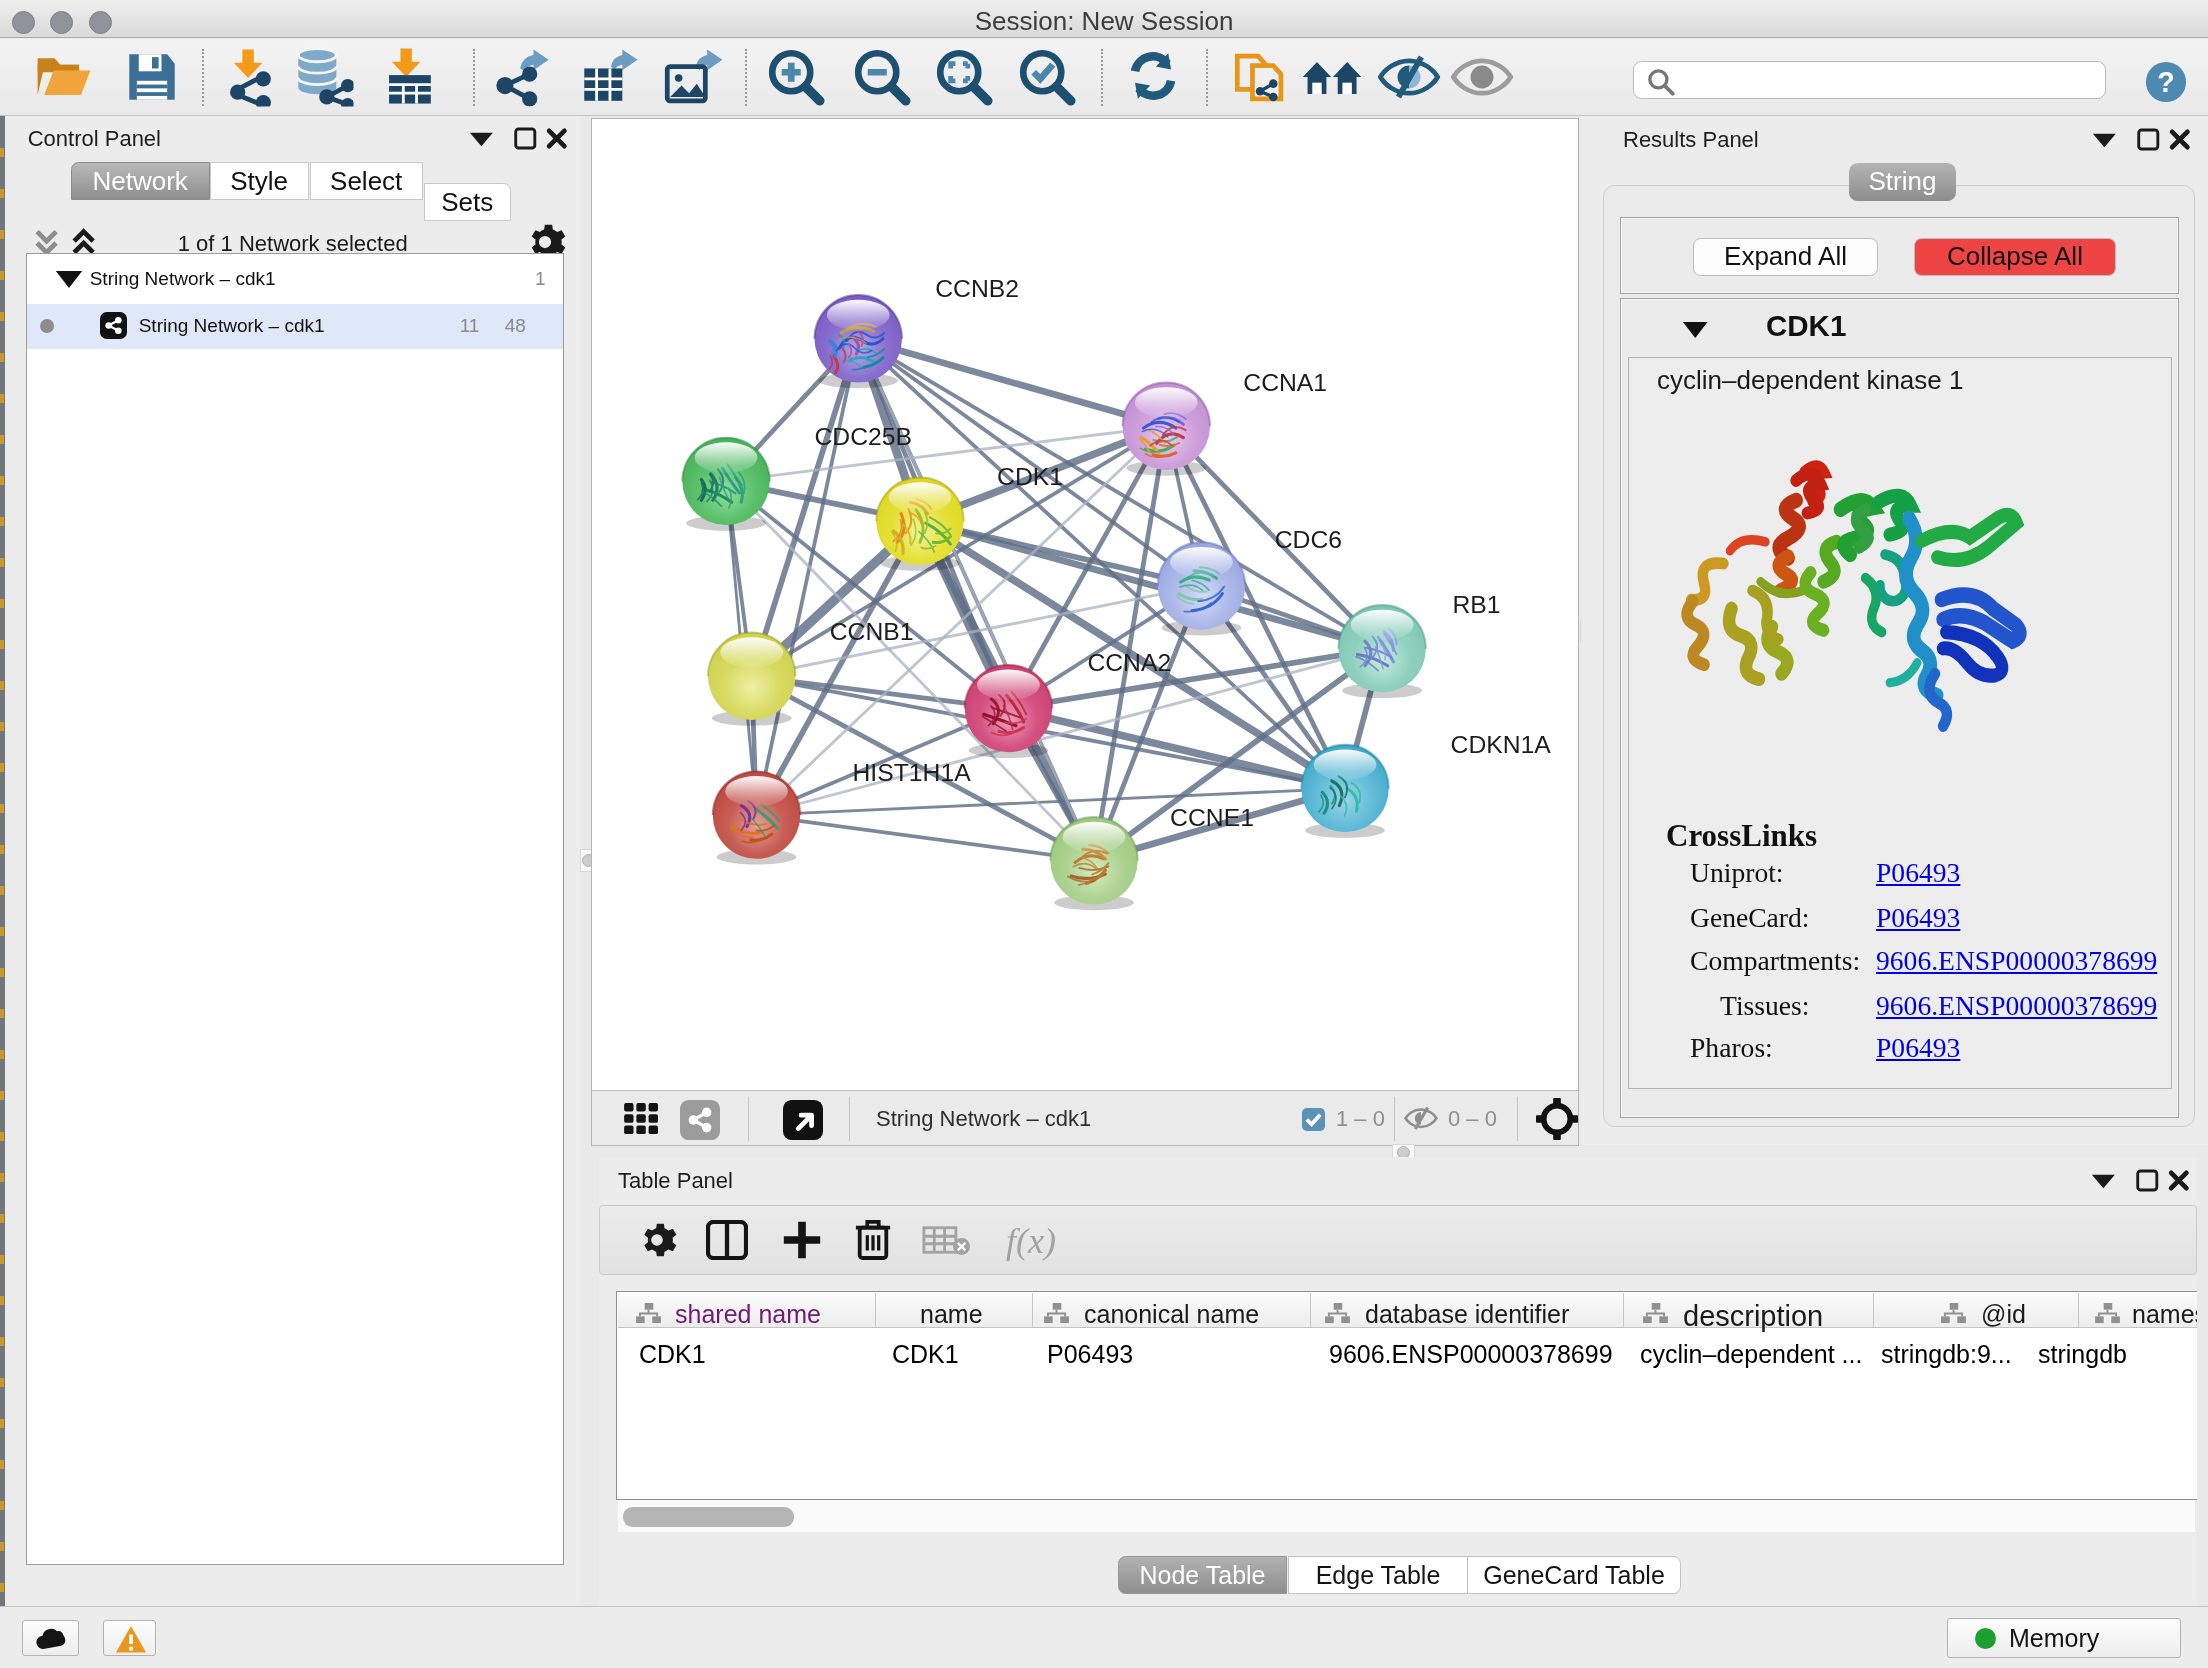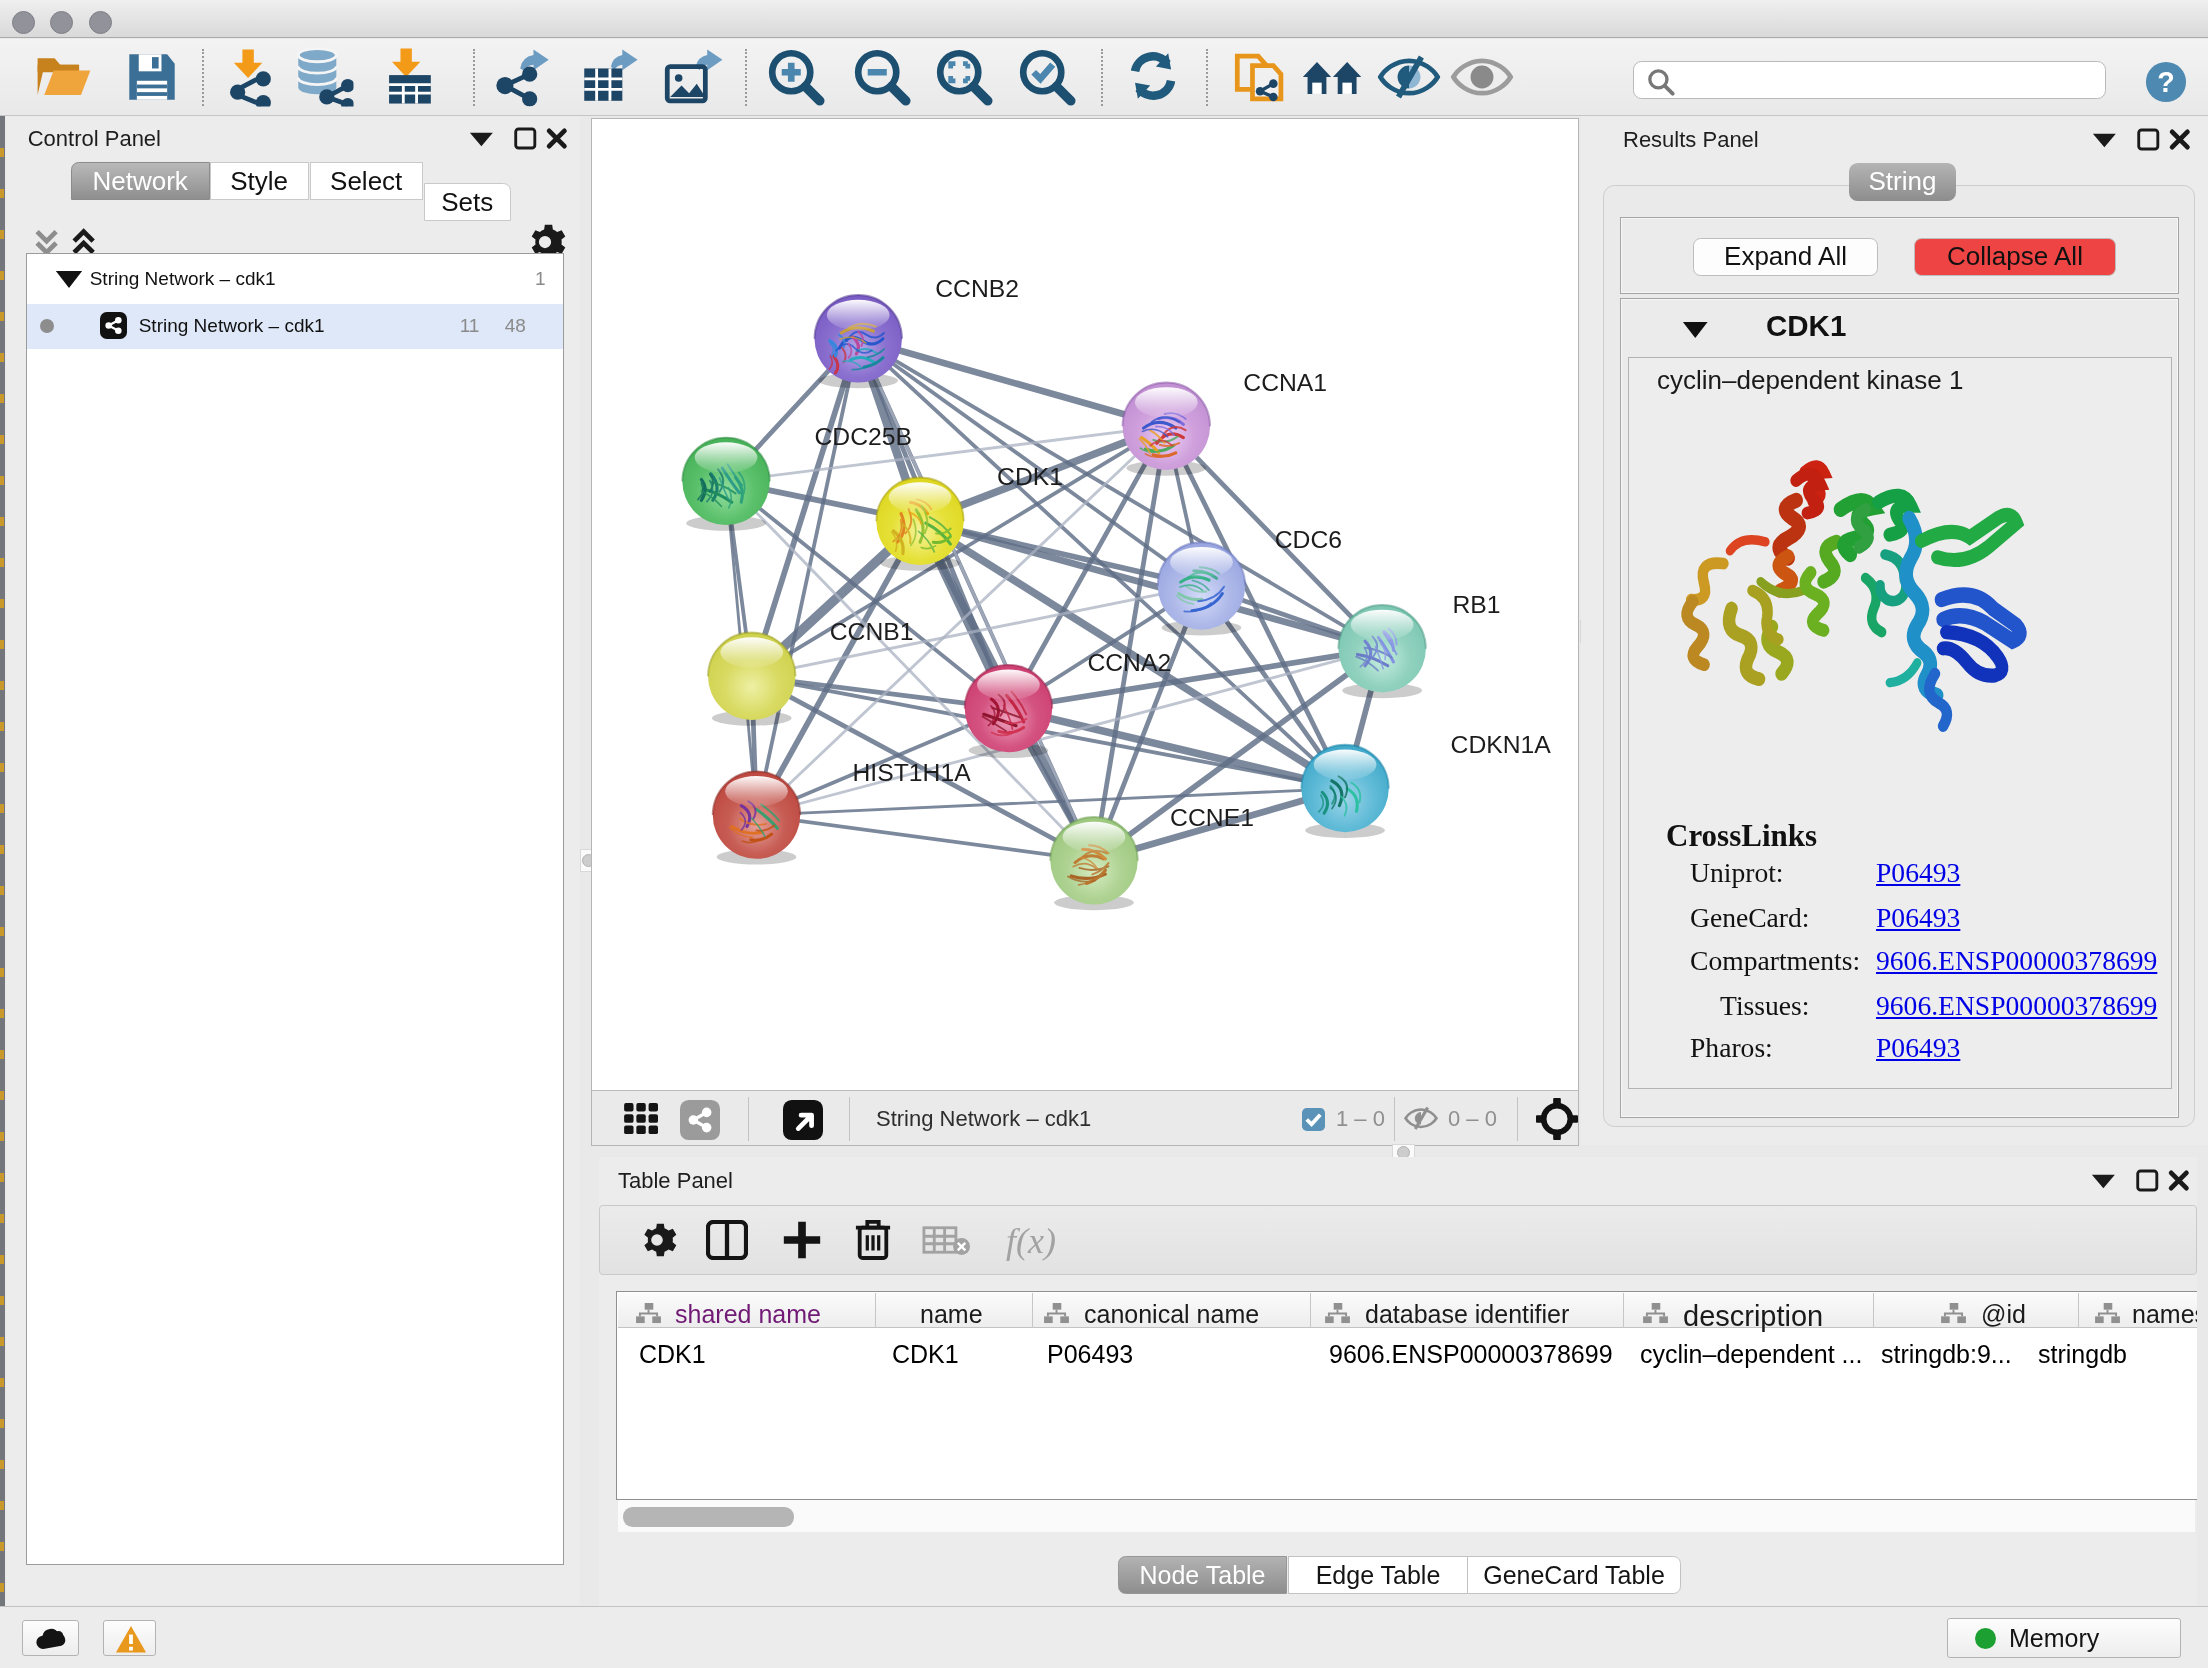--- a/index.html
+++ b/index.html
@@ -57,20 +57,21 @@
 </head>
 <body>
 
 <div class="abs" style="left:0;top:116px;width:4.8px;height:1552px;background:#73777c;"></div>
 <div class="abs" style="left:0;top:116px;width:3.8px;height:1552px;background:repeating-linear-gradient(#73777c 0 32px, #c9992c 32px 41px);"></div>
 
 <div id="titlebar">
   <div class="tl" style="left:12.4px;"></div>
   <div class="tl" style="left:50px;"></div>
   <div class="tl" style="left:89px;"></div>
+  <div class="title">Session: New Session</div>
 </div>
 
 <div id="toolbar">
   <div class="tbsep" style="left:202px;"></div>
   <div class="tbsep" style="left:473px;"></div>
   <div class="tbsep" style="left:745px;"></div>
   <div class="tbsep" style="left:1101px;"></div>
   <div class="tbsep" style="left:1206px;"></div>
 
   <svg class="tbi" style="left:64px;" width="59" height="49" viewBox="0 0 62 52">
@@ -248,20 +249,21 @@
   <div class="tab" style="left:418px;width:87px;top:46px;border-radius:0 7.6px 0 0;margin-top:21px;">Sets</div>
 
   <svg style="position:absolute;left:28.5px;top:108px;" width="67" height="38" viewBox="0 0 70 40">
     <g fill="none" stroke="#8d8d8d" stroke-width="5">
       <path d="M3 8 l10 10 10 -10 M3 20 l10 10 10 -10"></path>
     </g>
     <g fill="none" stroke="#1a1a1a" stroke-width="5">
       <path d="M42 18 l10 -10 10 10 M42 30 l10 -10 10 10"></path>
     </g>
   </svg>
+  <div style="position:absolute;left:0;top:115px;width:574px;text-align:center;font-size:22px;color:#1a1a1a;">1 of 1 Network selected</div>
   <svg style="position:absolute;left:518px;top:105px;" width="42" height="42" viewBox="0 0 24 24">
     <path fill="#1a1a1a" d="M12 8.5a3.5 3.5 0 1 0 0 7 3.5 3.5 0 0 0 0-7zm9.4 4.9l2.2 1.7-2.1 3.6-2.6-1a7.6 7.6 0 0 1-2.4 1.4l-.4 2.7h-4.2l-.4-2.7a7.6 7.6 0 0 1-2.4-1.4l-2.6 1-2.1-3.6 2.2-1.7a7.7 7.7 0 0 1 0-2.8L4.4 8.9l2.1-3.6 2.6 1a7.6 7.6 0 0 1 2.4-1.4l.4-2.7h4.2l.4 2.7c.9.3 1.7.8 2.4 1.4l2.6-1 2.1 3.6-2.2 1.7a7.7 7.7 0 0 1 0 2.8z"></path>
   </svg>
 
   <div id="treebox">
     <div class="trow" style="top:0;height:50px;">
       <svg style="position:absolute;left:27px;top:15px;" width="30" height="21" viewBox="0 0 32 22">
           <path d="M2 2 L30 2 L16 20 Z" fill="#111"></path>
         </svg>
       <div style="position:absolute;left:63px;top:14.3px;font-size:19px;color:#111;">String Network – cdk1</div>

